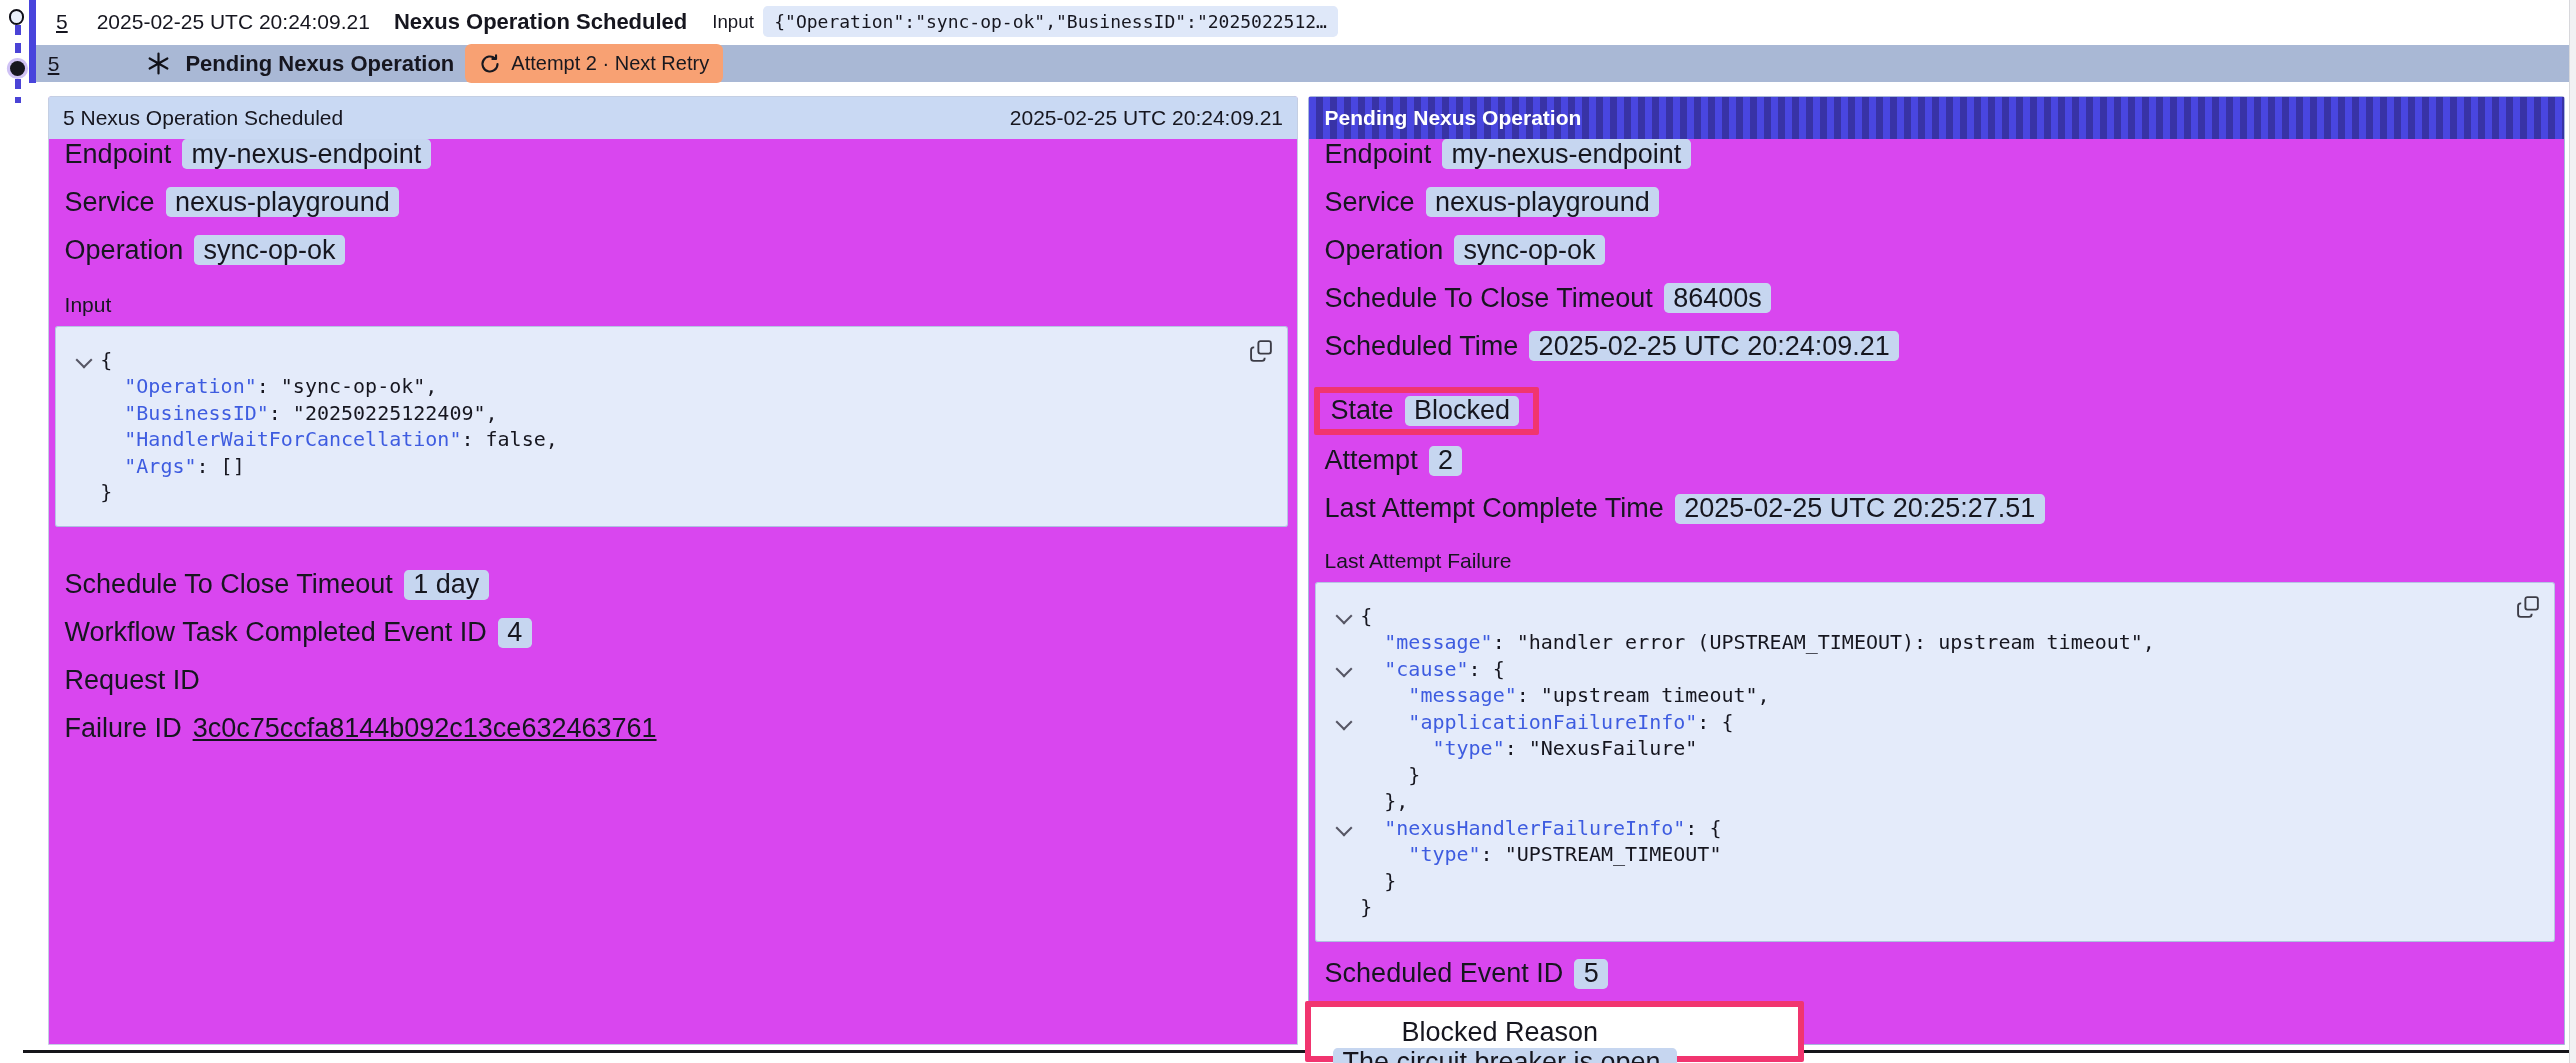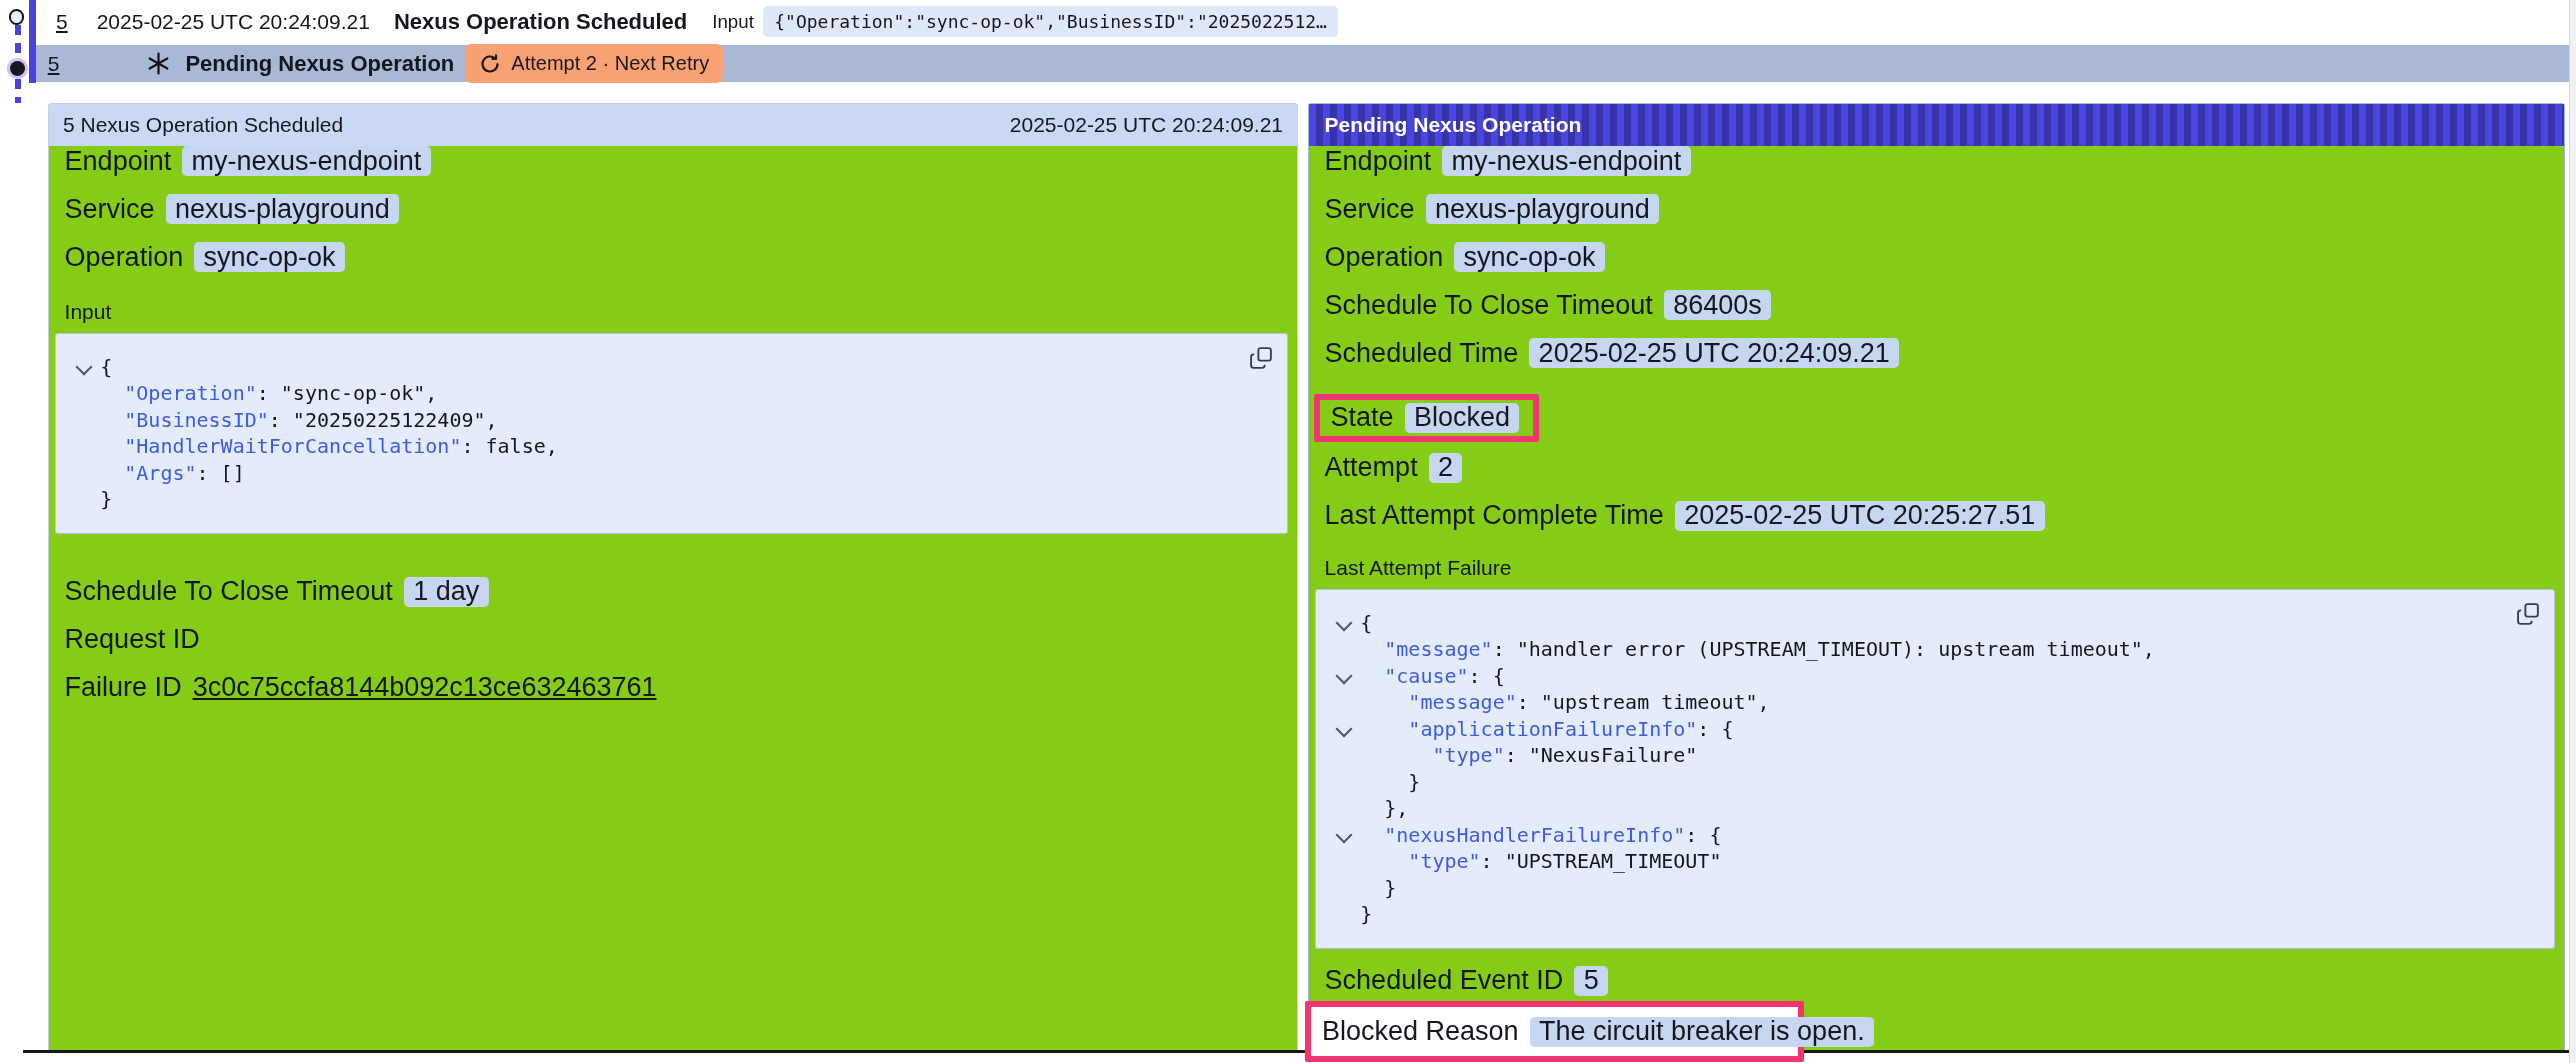--- a/index.html
+++ b/index.html
@@ -26,21 +26,21 @@
   .ev-input-chip{margin-left:9.4px;background:#dfe8f9;border-radius:4.7px;height:31px;display:flex;
     align-items:center;padding:0 11px;font-family:"DejaVu Sans Mono",monospace;font-size:18px;white-space:nowrap;}
   .evrow2 .ev-id{margin-left:11.7px;}
   .nexus-icon{margin-left:87px;width:25px;height:25px;flex:0 0 auto;}
   .evrow2 .ev-title{margin-left:14px;}
   .retry-badge{margin-left:11px;height:31px;background:#f8a173;border-radius:6.2px;display:flex;
     align-items:center;padding:4px 14px;font-size:20px;color:#18181f;white-space:nowrap;}
   .retry-badge svg{width:22px;height:22px;margin-right:10px;}
 
   
-  .panel{position:absolute;top:103px;background:#84cc16;box-sizing:border-box;}
+  .panel{position:absolute;top:96px;background:#d946ef;box-sizing:border-box;}
   .panel-left{left:48px;width:1250px;height:949px;border:1.6px solid #c4cfe3;border-radius:3.1px 3.1px 0 0;}
   .panel-right{left:1308px;width:1257px;height:949px;border:1.6px solid #a8b8da;border-radius:3.1px 3.1px 0 0;}
   .ph-left{height:42px;background:#c9d9f3;display:flex;align-items:center;justify-content:space-between;
     padding:0 14px 0 14px;font-size:21px;}
   .ph-left .ph-title{font-weight:500;}
   .ph-right{height:42px;display:flex;align-items:center;padding:0 15.6px;
     background:repeating-linear-gradient(90deg,#4946e0 0 7px,#3833a6 7px 14px);}
   .ph-right .ph-title{color:#ffffff;font-weight:600;font-size:21px;}
 
   .frow{display:flex;align-items:center;margin:0 0 18px 15.6px;height:30px;font-size:27px;}
@@ -61,21 +61,21 @@
     transform:rotate(45deg);margin-top:7px;cursor:pointer;}
   .tok-k{color:#3e5ce0;}
   .copy-btn{position:absolute;top:11px;right:12.5px;width:25px;height:25px;cursor:pointer;}
 
   
   .hl-box{border:6.2px solid #f1356f;border-radius:2px;}
   .hl-state{display:inline-flex;align-items:center;margin:7.8px 0 9.4px 4.7px;padding:3.1px 14px 3.1px 4.7px;}
   .hl-state .frow{margin:0 0 0 6.2px;}
   .hl-blocked{position:absolute;left:1305px;top:1001px;width:499px;height:61px;background:#ffffff;
     box-sizing:border-box;display:flex;align-items:center;z-index:5;}
-  .hl-blocked .frow{margin:0 4px 0 11px;}
+  .hl-blocked .frow{margin:0 4px 0 11px;flex-direction:column;}
 
   
   .bottom-line{position:absolute;left:23.4px;top:1050px;width:2546px;height:3.1px;background:#15151a;z-index:2;}
   .scroll-gutter{position:absolute;right:0;top:0;width:6.2px;height:1063px;background:#f1f1f3;
     border-left:0.8px solid #d8d8dc;}
 </style>
 </head>
 <body>
 
 <div id="screen">
@@ -138,20 +138,24 @@
         <div class="code-line"><span class="gut"></span><span class="tok-v">  </span><span class="tok-k">"Operation"</span><span class="tok-v">: "sync-op-ok",</span></div>
         <div class="code-line"><span class="gut"></span><span class="tok-v">  </span><span class="tok-k">"BusinessID"</span><span class="tok-v">: "20250225122409",</span></div>
         <div class="code-line"><span class="gut"></span><span class="tok-v">  </span><span class="tok-k">"HandlerWaitForCancellation"</span><span class="tok-v">: false,</span></div>
         <div class="code-line"><span class="gut"></span><span class="tok-v">  </span><span class="tok-k">"Args"</span><span class="tok-v">: []</span></div>
         <div class="code-line"><span class="gut"></span><span class="tok-v">}</span></div>
       </div>
 
     <div class="frow" style="margin-top:43px;">
       <span class="flabel">Schedule To Close Timeout</span>
       <span class="fchip">1 day</span>
+    </div>
+    <div class="frow">
+      <span class="flabel">Workflow Task Completed Event ID</span>
+      <span class="fchip">4</span>
     </div>
     <div class="frow">
       <span class="flabel">Request ID</span>
     </div>
     <div class="frow">
       <span class="flabel">Failure ID</span>
       <span class="flink">3c0c75ccfa8144b092c13ce632463761</span>
     </div>
   </div>
 

